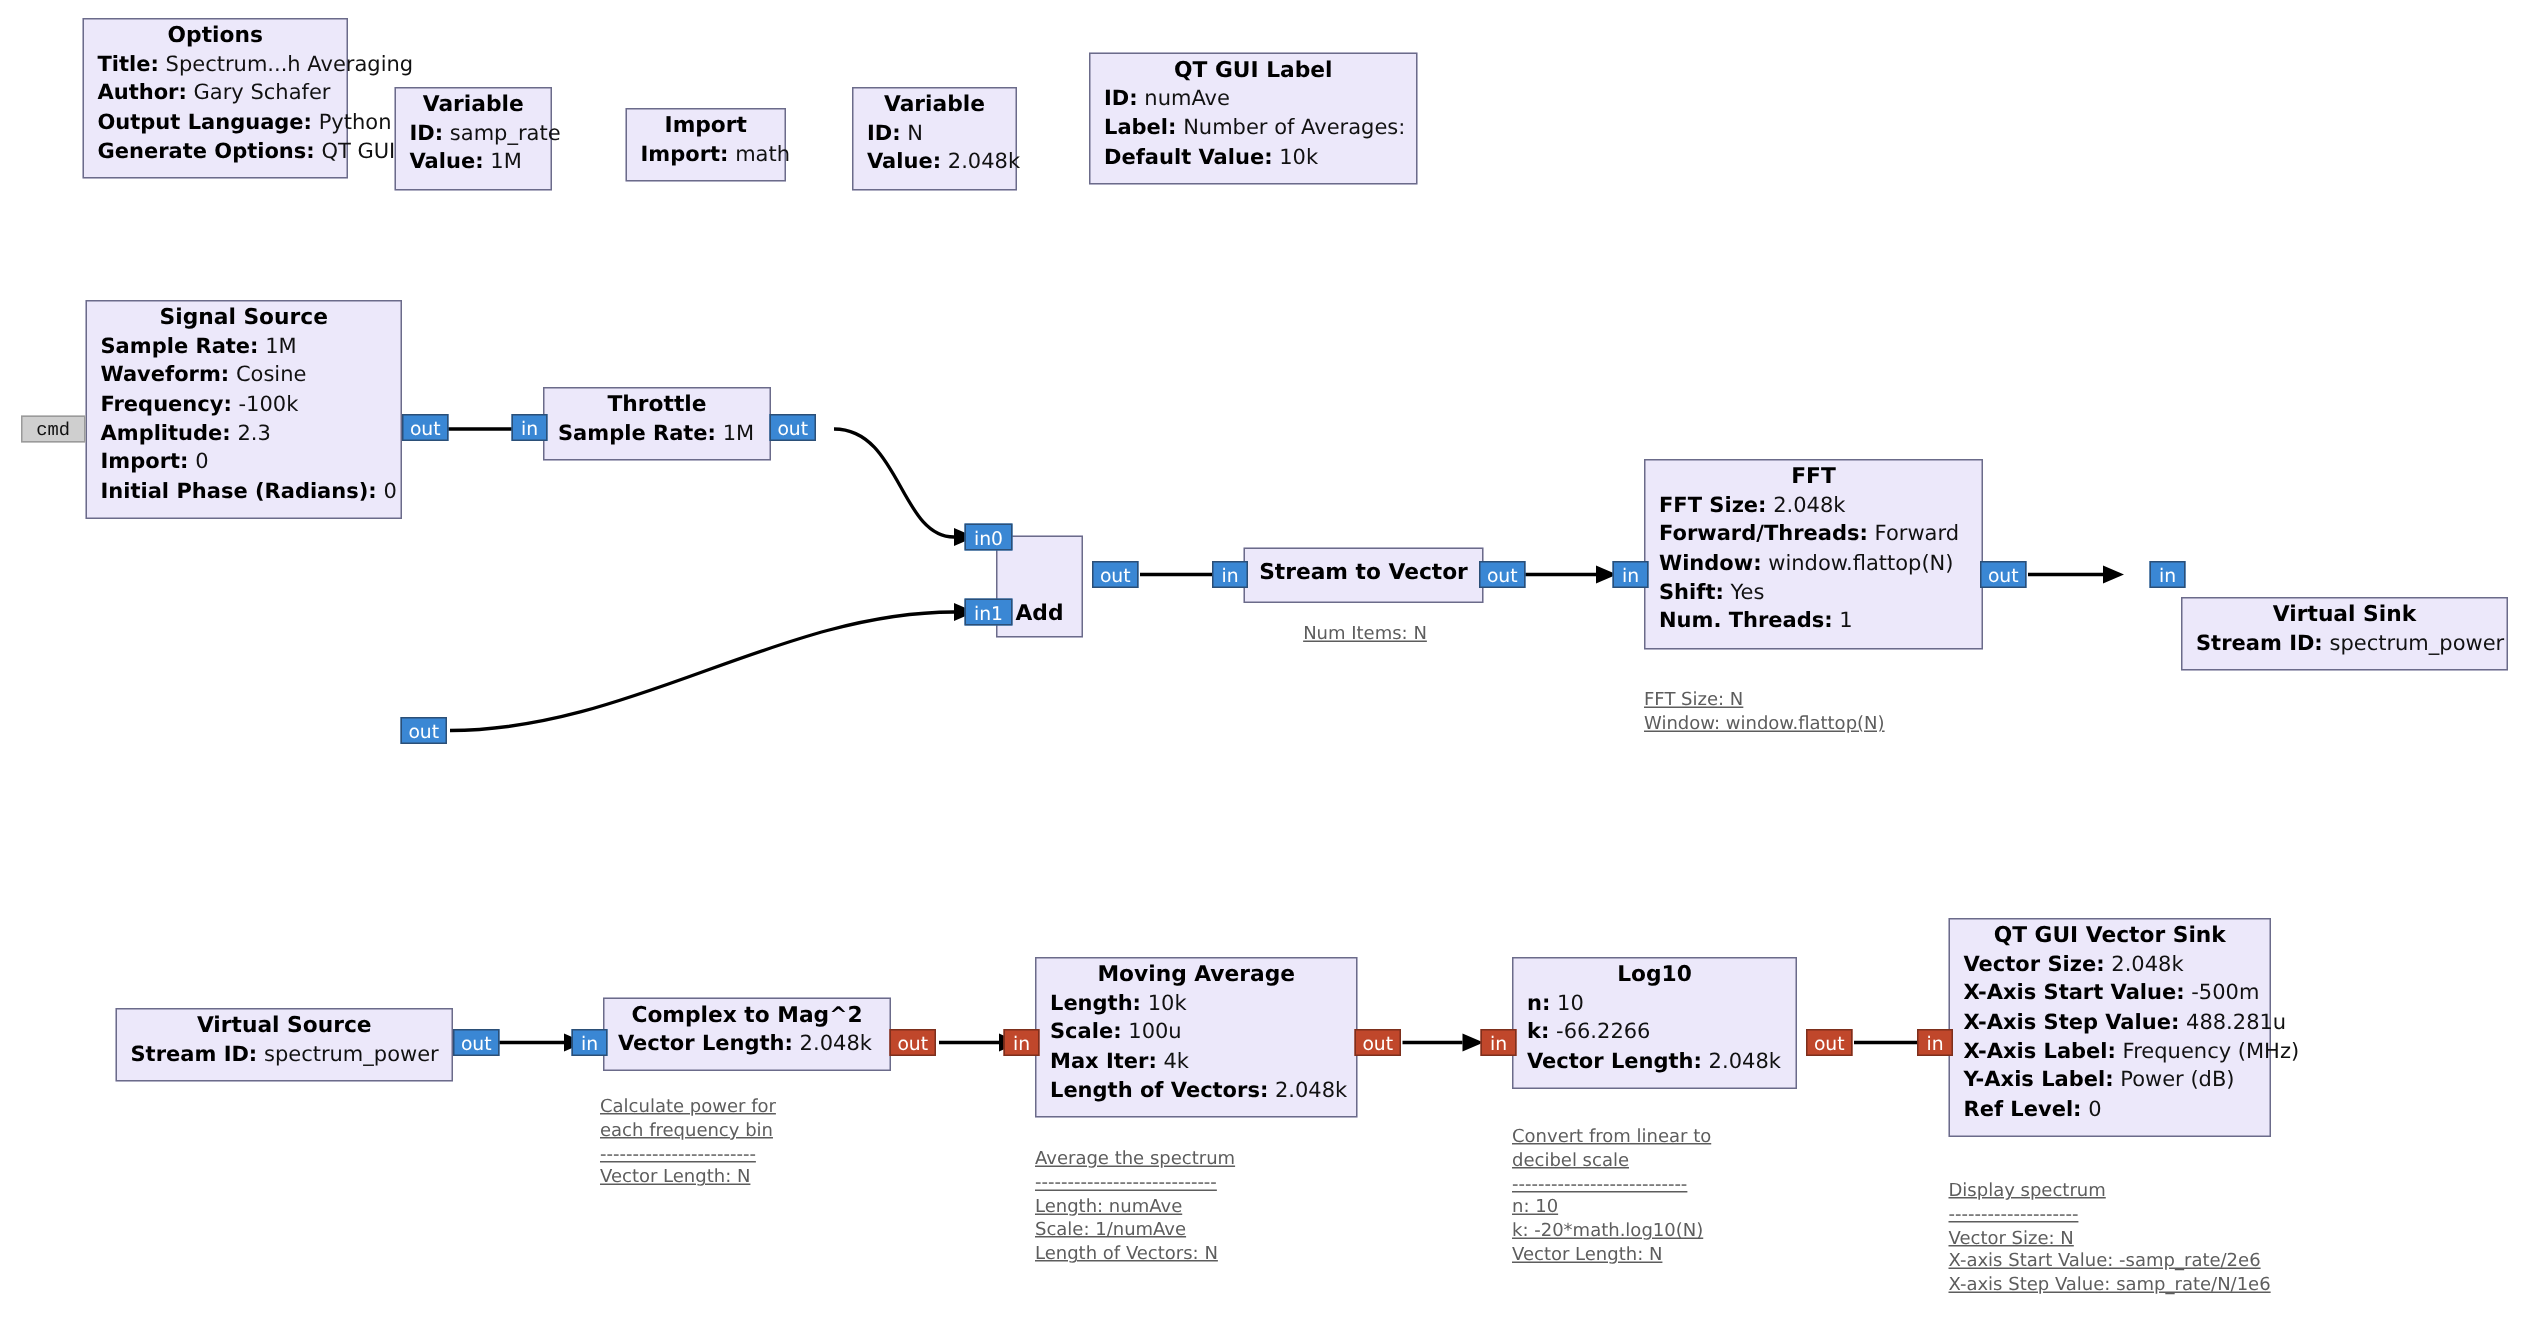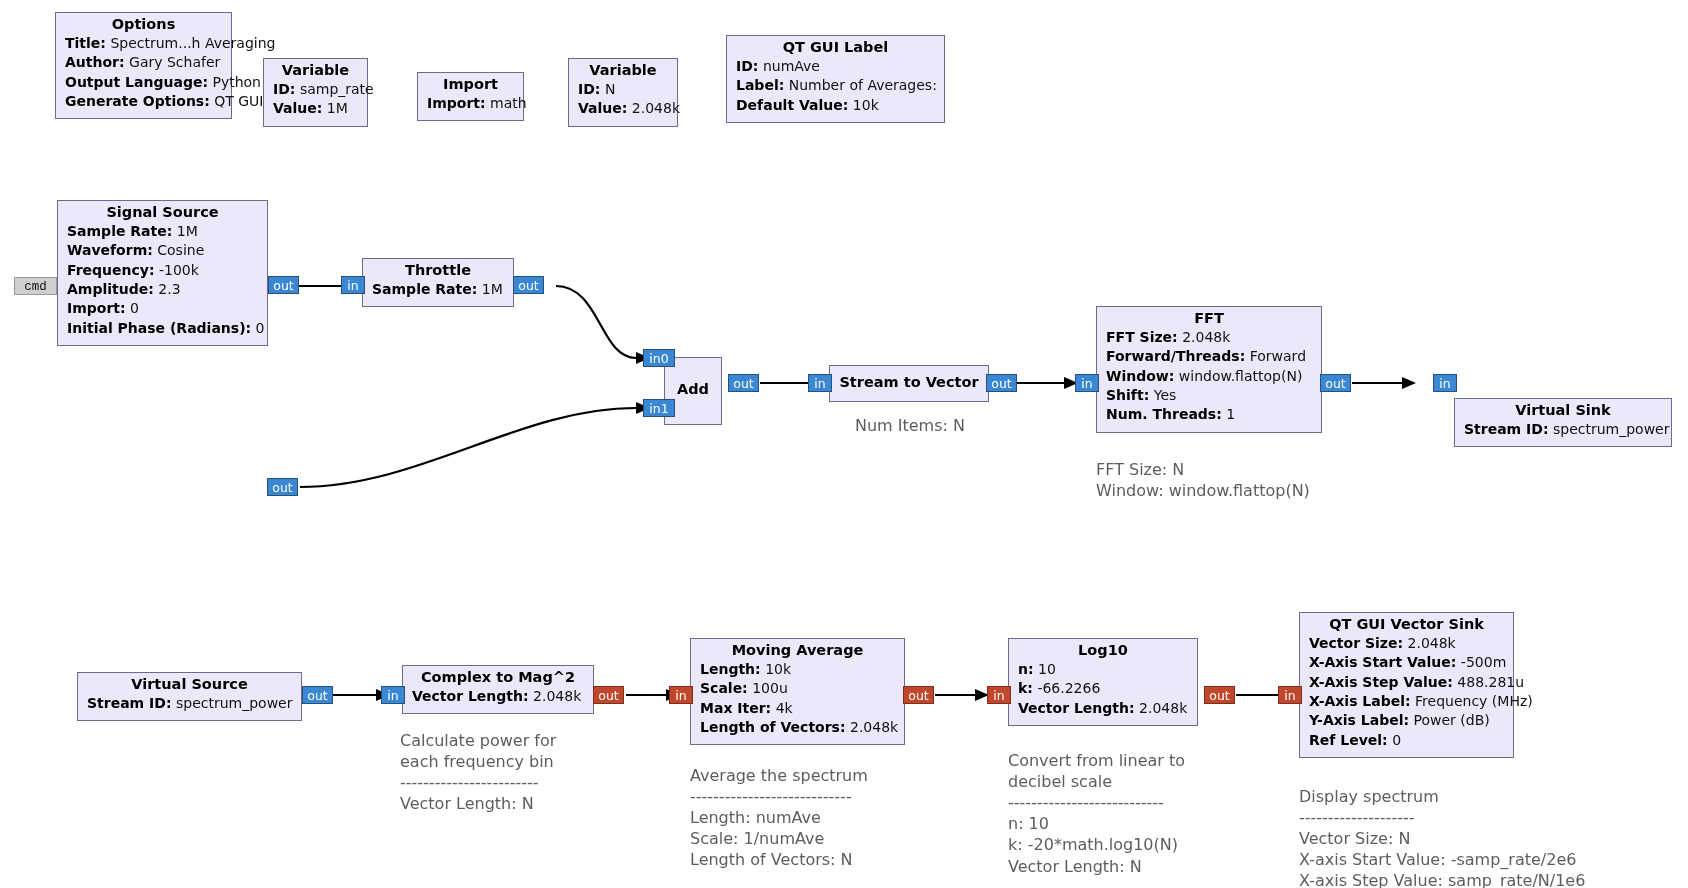--- a/index.html
+++ b/index.html
@@ -71,24 +71,25 @@
     border-color: #7d2f1c;
   }
   .port.cmd {
     background: #cfcfcf;
     color: #111;
     border: 1px solid #9a9a9a;
     font-family: Liberation Mono, monospace;
   }
   .comment {
     position: absolute;
-    font-size: 16px;
+    font-size: 12px;
     color: #5d5d5d;
     line-height: 1.32;
     white-space: pre;
+    text-decoration: underline;
   }
   .center-label {
     text-align: center;
   }
 </style>
 </head>
 <body>
 
 <div id="canvas">
 
@@ -171,21 +172,21 @@
 
   <div class="block" style="left:362px; top:258px; width:152px;">
     <div class="title">Throttle</div>
     <div class="row"><b>Sample Rate:</b> <span>1M</span></div>
   </div>
   <div class="port in-blue" style="left:341px; top:276px; width:24px;">in</div>
   <div class="port out-blue" style="left:513px; top:276px; width:31px;">out</div>
 
   <div class="port out-blue" style="left:267px; top:478px; width:31px;">out</div>
 
-  <div class="block" style="left:664px; top:357px; width:58px; height:68px; display:flex; align-items:center; justify-content:center;">
+  <div class="block" style="left:664px; top:357px; width:58px; height:68px; display:flex; align-items:flex-end; justify-content:center;">
     <div class="title" style="margin:0;">Add</div>
   </div>
   <div class="port in-blue" style="left:643px; top:349px; width:32px;">in0</div>
   <div class="port in-blue" style="left:643px; top:399px; width:32px;">in1</div>
   <div class="port out-blue" style="left:728px; top:374px; width:31px;">out</div>
 
   <div class="block" style="left:829px; top:365px; width:160px; height:37px; display:flex; align-items:center; justify-content:center;">
     <div class="title" style="margin:0;">Stream to Vector</div>
   </div>
   <div class="port in-blue" style="left:808px; top:374px; width:24px;">in</div>

